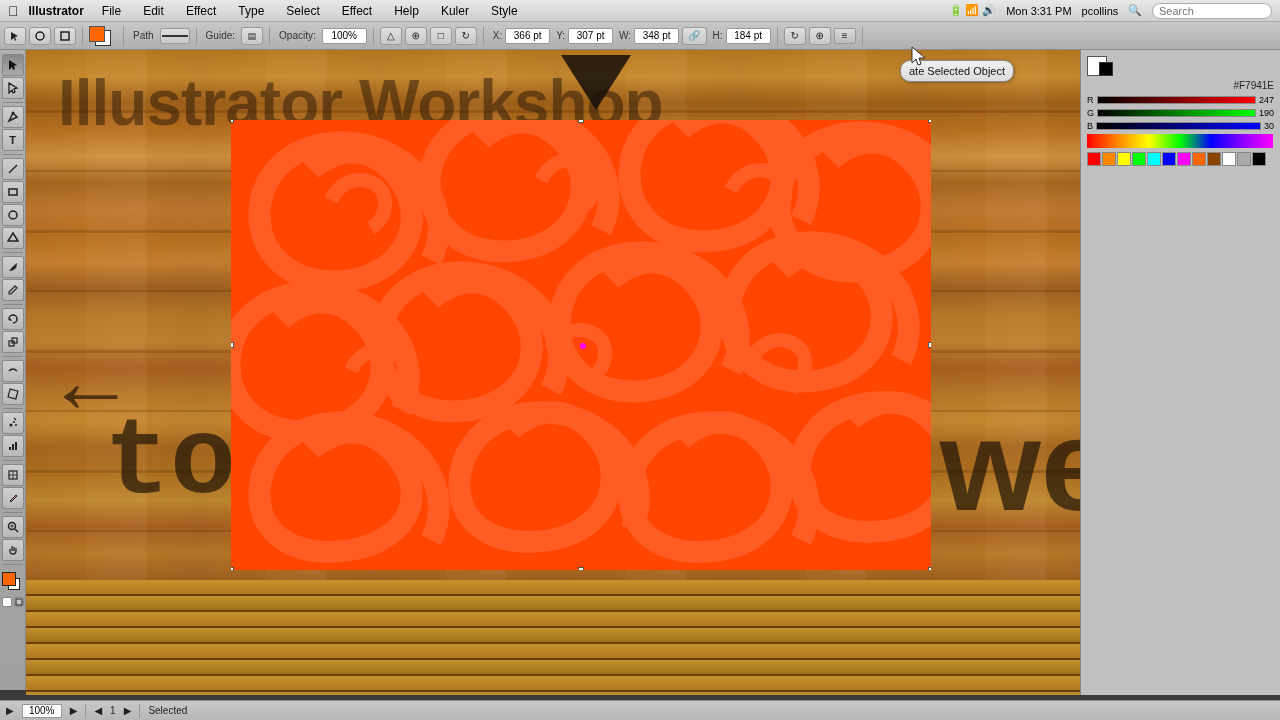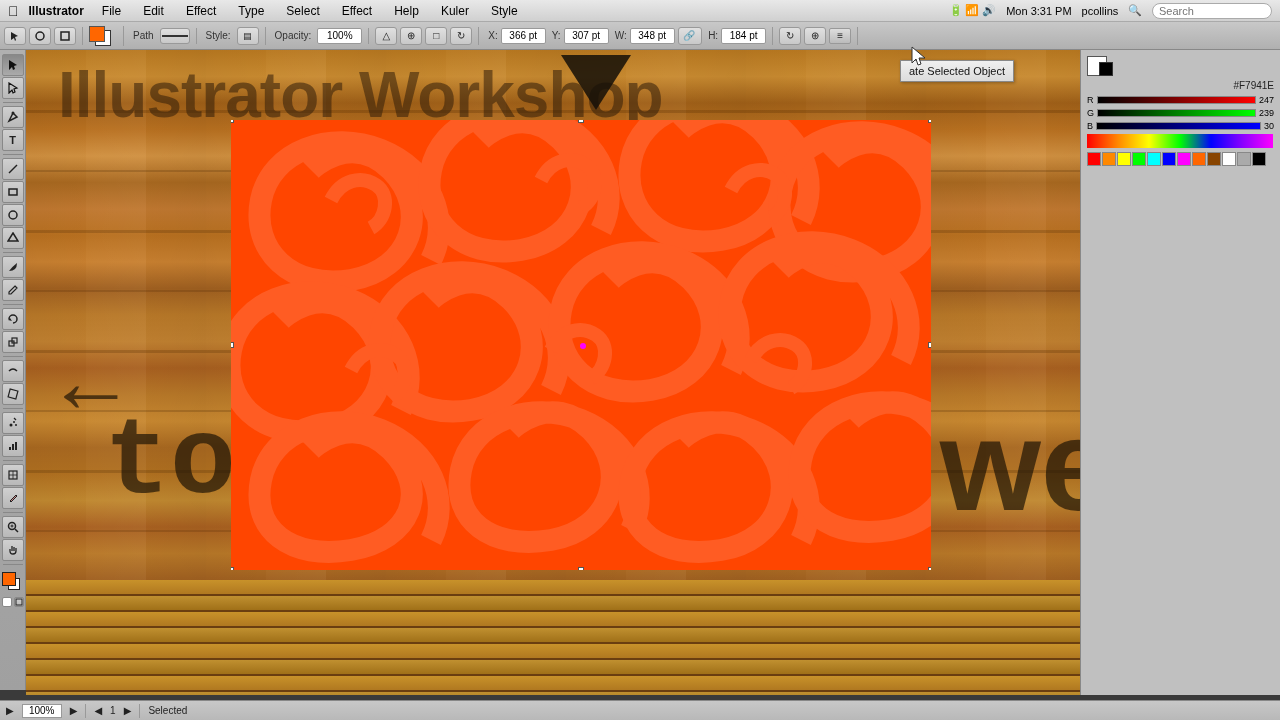--- a/index.html
+++ b/index.html
@@ -90,21 +90,21 @@
         #b87820 0%, #c88a30 5%, #a06018 10%, #b87020 15%, #d09040 20%,
         #a86820 25%, #c07830 30%, #b87020 35%, #c88030 40%,
         #a06020 45%, #b87828 50%, #c08030 55%, #a86020 60%,
         #b87828 65%, #c88830 70%, #a86820 75%, #b07020 80%,
         #c08830 85%, #a86020 90%, #b87828 95%, #a06020 100%
       );
     }
 
     
     #workshop-text {
-      position: absolute; left: 32px; top: 8px;
+      position: absolute; left: 32px; top: 16px;
       font-size: 64px; font-weight: 900;
       color: rgba(50, 30, 10, 0.55);
       font-family: Impact, Arial Black, sans-serif;
       letter-spacing: -1px;
     }
 
     
     #triangle-top {
       position: absolute; left: 535px; top: 5px;
       width: 0; height: 0;
@@ -160,21 +160,21 @@
       width: 186px; height: 14px;
       background: linear-gradient(to right, #ff0000, #ff8800, #ffff00, #00ff00, #0000ff, #8800ff, #ff00ff);
       margin: 3px 0;
     }
     .hex-display { font-size: 10px; color: #222; display: flex; justify-content: flex-end; margin-bottom: 4px; }
 
     
     #tooltip {
       position: absolute; left: 900px; top: 60px;
       background: linear-gradient(to bottom, #f0f0f0, #dcdcdc);
-      border: 1px solid #888; border-radius: 0;
+      border: 1px solid #888; border-radius: 10px;
       padding: 4px 8px; font-size: 11px; color: #111;
       box-shadow: 1px 1px 3px rgba(0,0,0,0.3);
       z-index: 200;
       white-space: nowrap;
     }
 
     
     #statusbar {
       position: absolute; bottom: 0; left: 0; right: 0; height: 20px;
       background: linear-gradient(to bottom, #c8c8c8, #b8b8b8);
@@ -267,21 +267,21 @@
       <div class="color-swatch" style="background:white; position:absolute; left:6px; top:4px; z-index:1; border:1px solid #333;"></div>
     </div>
   </div>
   <div class="toolbar-group">
     <span class="toolbar-label">Path</span>
     <div class="stroke-swatch">
       <div style="width:26px; height:2px; background:#333;"></div>
     </div>
   </div>
   <div class="toolbar-group">
-    <span class="toolbar-label">Style:</span>
+    <span class="toolbar-label">Guide:</span>
     <div class="toolbar-btn">
       <span style="font-size:9px;">▤</span>
     </div>
   </div>
   <div class="toolbar-group">
     <span class="toolbar-label">Opacity:</span>
     <input type="text" class="toolbar-input" value="100%" style="">
   </div>
   <div class="toolbar-group">
     <div class="toolbar-btn">△</div>
@@ -525,21 +525,21 @@
 
     <div style="display:flex; flex-direction:column; gap:3px;">
       <div style="display:flex; align-items:center; gap:3px; font-size:9px;">
         <span>R</span>
         <div style="flex:1; height:8px; background:linear-gradient(to right, #000, #ff0000); border:1px solid #888;"></div>
         <span>247</span>
       </div>
       <div style="display:flex; align-items:center; gap:3px; font-size:9px;">
         <span>G</span>
         <div style="flex:1; height:8px; background:linear-gradient(to right, #000, #00ff00); border:1px solid #888;"></div>
-        <span>239</span>
+        <span>190</span>
       </div>
       <div style="display:flex; align-items:center; gap:3px; font-size:9px;">
         <span>B</span>
         <div style="flex:1; height:8px; background:linear-gradient(to right, #000, #0000ff); border:1px solid #888;"></div>
         <span>30</span>
       </div>
     </div>
     <div class="color-spectrum"></div>
 
     <div style="display:flex; flex-wrap:wrap; gap:1px; margin-top:4px;">

